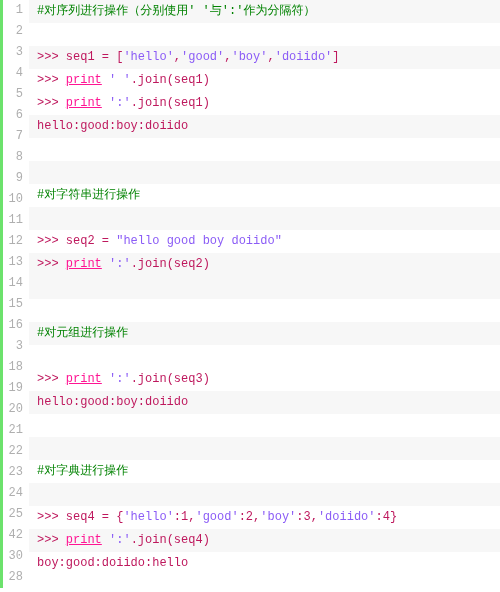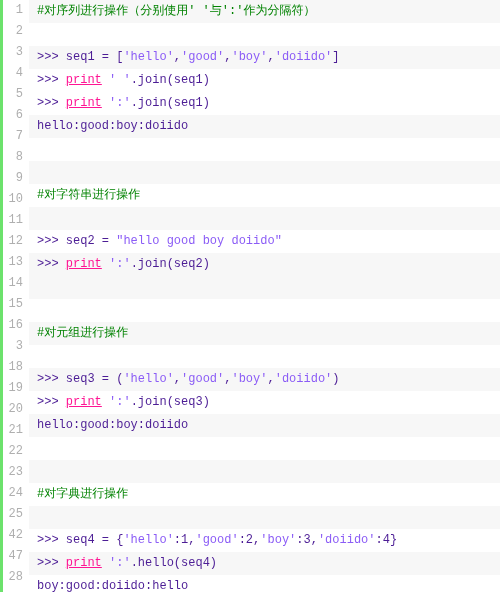--- a/index.html
+++ b/index.html
@@ -36,21 +36,21 @@
     padding: 1px 8px;
     white-space: pre;
     color: #000;
   }
   .line.alt {
     background: #f7f7f7;
   }
   .comment { color: #008200; }
   .string  { color: #8b5cf6; }
   .func    { color: #ff1493; text-decoration: underline; }
-  .plain   { color: #4c1d95; }
+  .plain   { color: #be185d; }
 </style>
 </head>
 <body>
 
 <div class="code-block">
   <div class="gutter" id="gutter">
       <div class="ln">1</div>
       <div class="ln">2</div>
       <div class="ln">3</div>
       <div class="ln">4</div>
@@ -69,44 +69,43 @@
       <div class="ln">3</div>
       <div class="ln">18</div>
       <div class="ln">19</div>
       <div class="ln">20</div>
       <div class="ln">21</div>
       <div class="ln">22</div>
       <div class="ln">23</div>
       <div class="ln">24</div>
       <div class="ln">25</div>
       <div class="ln">42</div>
-      <div class="ln">47</div>
+      <div class="ln">30</div>
       <div class="ln">28</div>
     </div>
   <div class="lines" id="lines">
       <div class="line alt"><span class="comment">#对序列进行操作（分别使用' '与':'作为分隔符）</span></div>
       <div class="line">&nbsp;</div>
       <div class="line alt"><span class="plain">&gt;&gt;&gt; seq1 = [</span><span class="string">'hello'</span><span class="plain">,</span><span class="string">'good'</span><span class="plain">,</span><span class="string">'boy'</span><span class="plain">,</span><span class="string">'doiido'</span><span class="plain">]</span></div>
       <div class="line"><span class="plain">&gt;&gt;&gt; </span><span class="func">print</span><span class="plain"> </span><span class="string">' '</span><span class="plain">.join(seq1)</span></div>
       <div class="line"><span class="plain">&gt;&gt;&gt; </span><span class="func">print</span><span class="plain"> </span><span class="string">':'</span><span class="plain">.join(seq1)</span></div>
       <div class="line alt"><span class="plain">hello:good:boy:doiido</span></div>
       <div class="line">&nbsp;</div>
       <div class="line alt">&nbsp;</div>
       <div class="line"><span class="comment">#对字符串进行操作</span></div>
       <div class="line alt">&nbsp;</div>
       <div class="line"><span class="plain">&gt;&gt;&gt; seq2 = </span><span class="string">"hello good boy doiido"</span></div>
       <div class="line alt"><span class="plain">&gt;&gt;&gt; </span><span class="func">print</span><span class="plain"> </span><span class="string">':'</span><span class="plain">.join(seq2)</span></div>
       <div class="line alt">&nbsp;</div>
       <div class="line">&nbsp;</div>
       <div class="line alt"><span class="comment">#对元组进行操作</span></div>
       <div class="line">&nbsp;</div>
-      <div class="line alt"><span class="plain">&gt;&gt;&gt; seq3 = (</span><span class="string">'hello'</span><span class="plain">,</span><span class="string">'good'</span><span class="plain">,</span><span class="string">'boy'</span><span class="plain">,</span><span class="string">'doiido'</span><span class="plain">)</span></div>
       <div class="line"><span class="plain">&gt;&gt;&gt; </span><span class="func">print</span><span class="plain"> </span><span class="string">':'</span><span class="plain">.join(seq3)</span></div>
       <div class="line alt"><span class="plain">hello:good:boy:doiido</span></div>
       <div class="line">&nbsp;</div>
       <div class="line alt">&nbsp;</div>
       <div class="line"><span class="comment">#对字典进行操作</span></div>
       <div class="line alt">&nbsp;</div>
       <div class="line"><span class="plain">&gt;&gt;&gt; seq4 = {</span><span class="string">'hello'</span><span class="plain">:1,</span><span class="string">'good'</span><span class="plain">:2,</span><span class="string">'boy'</span><span class="plain">:3,</span><span class="string">'doiido'</span><span class="plain">:4}</span></div>
-      <div class="line alt"><span class="plain">&gt;&gt;&gt; </span><span class="func">print</span><span class="plain"> </span><span class="string">':'</span><span class="plain">.hello(seq4)</span></div>
+      <div class="line alt"><span class="plain">&gt;&gt;&gt; </span><span class="func">print</span><span class="plain"> </span><span class="string">':'</span><span class="plain">.join(seq4)</span></div>
       <div class="line"><span class="plain">boy:good:doiido:hello</span></div>
     </div>
 </div>
 
 </body></html>

